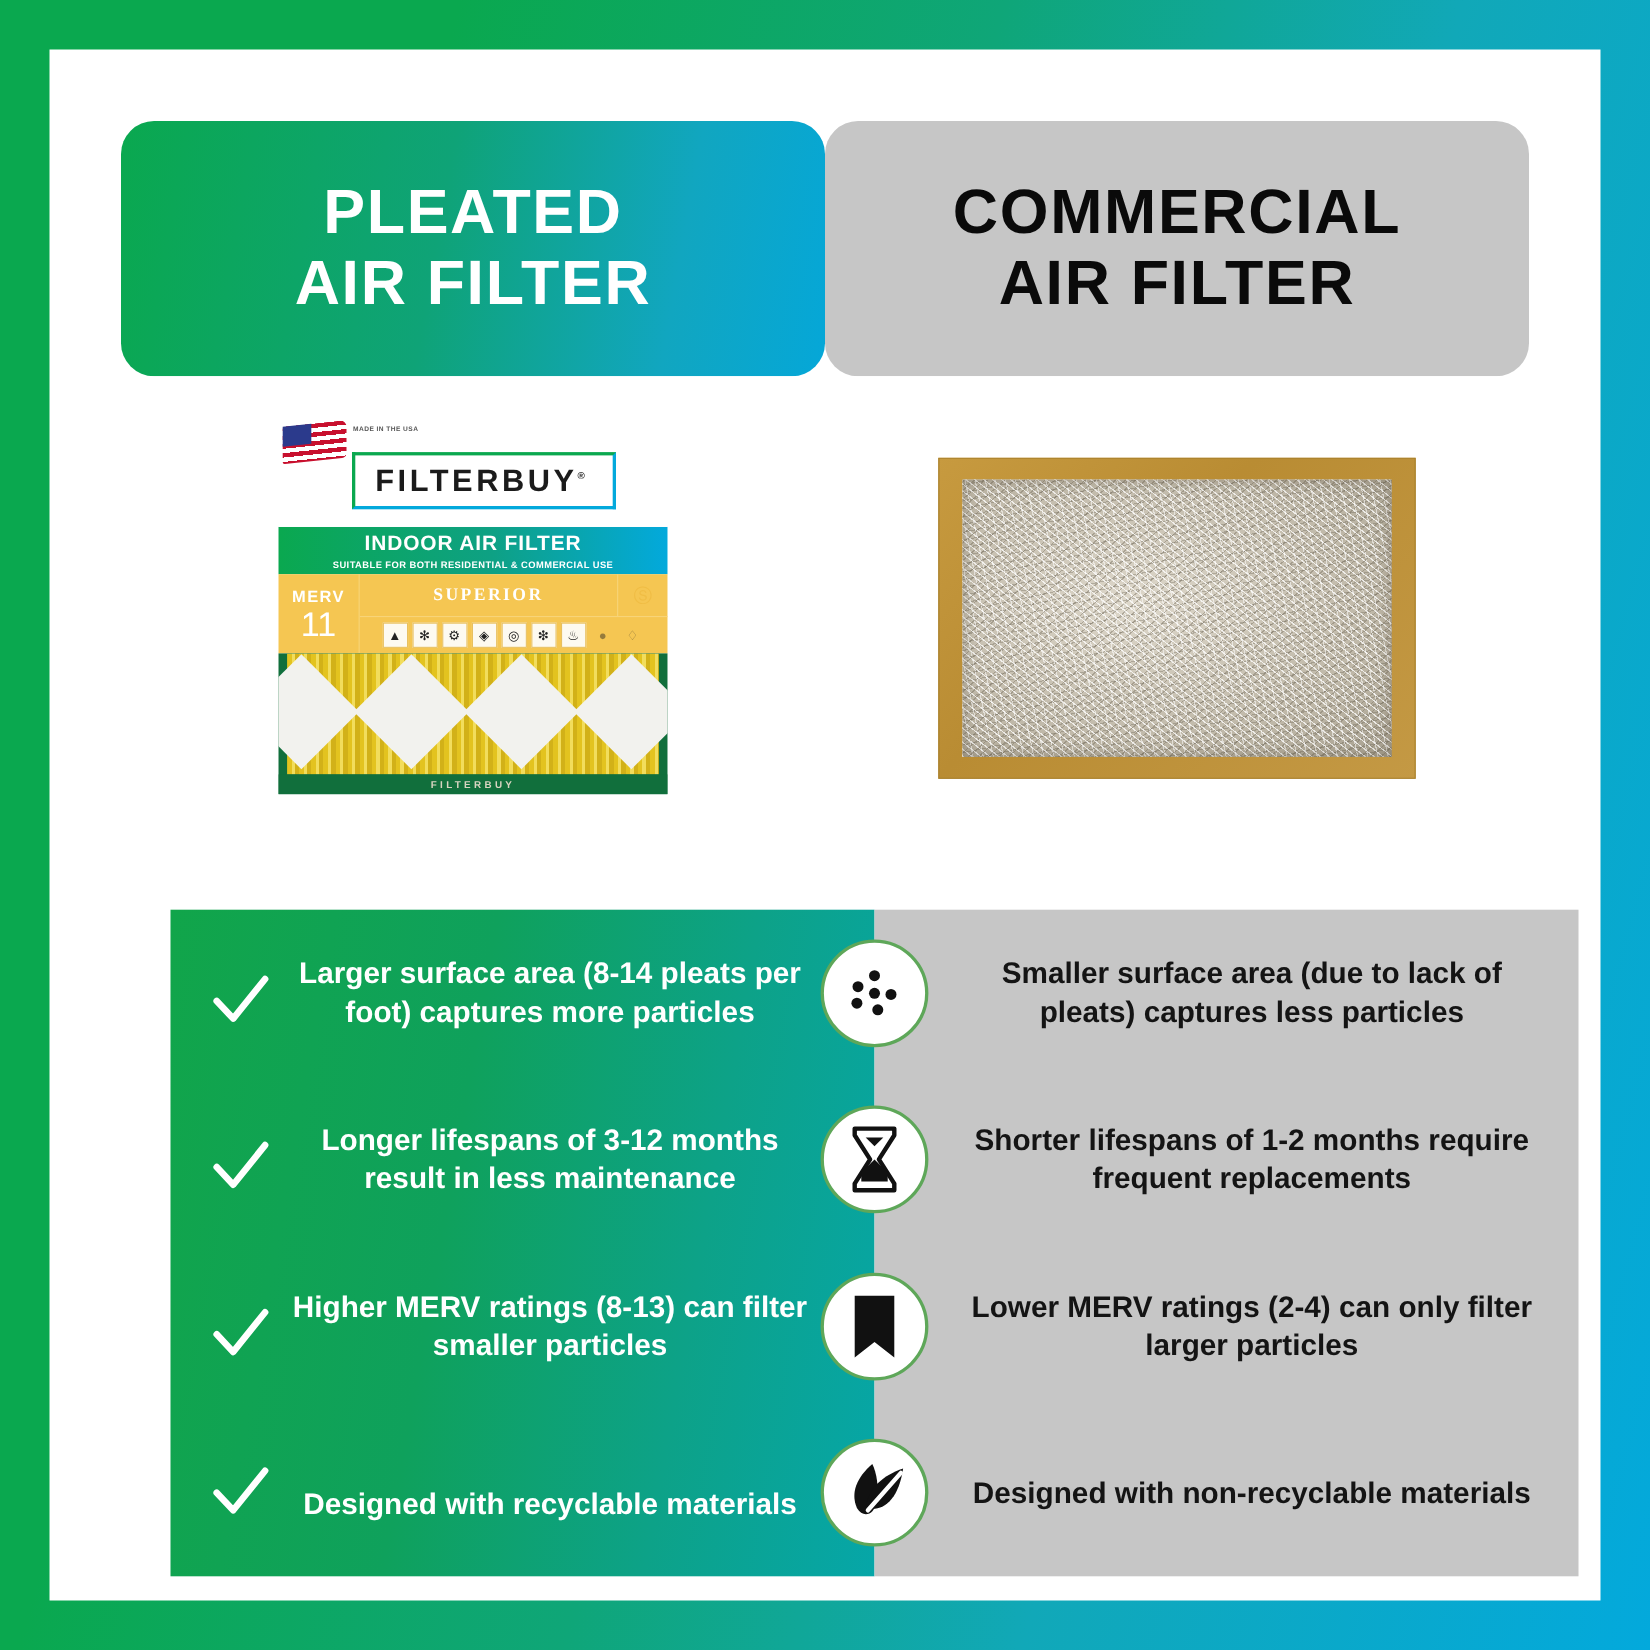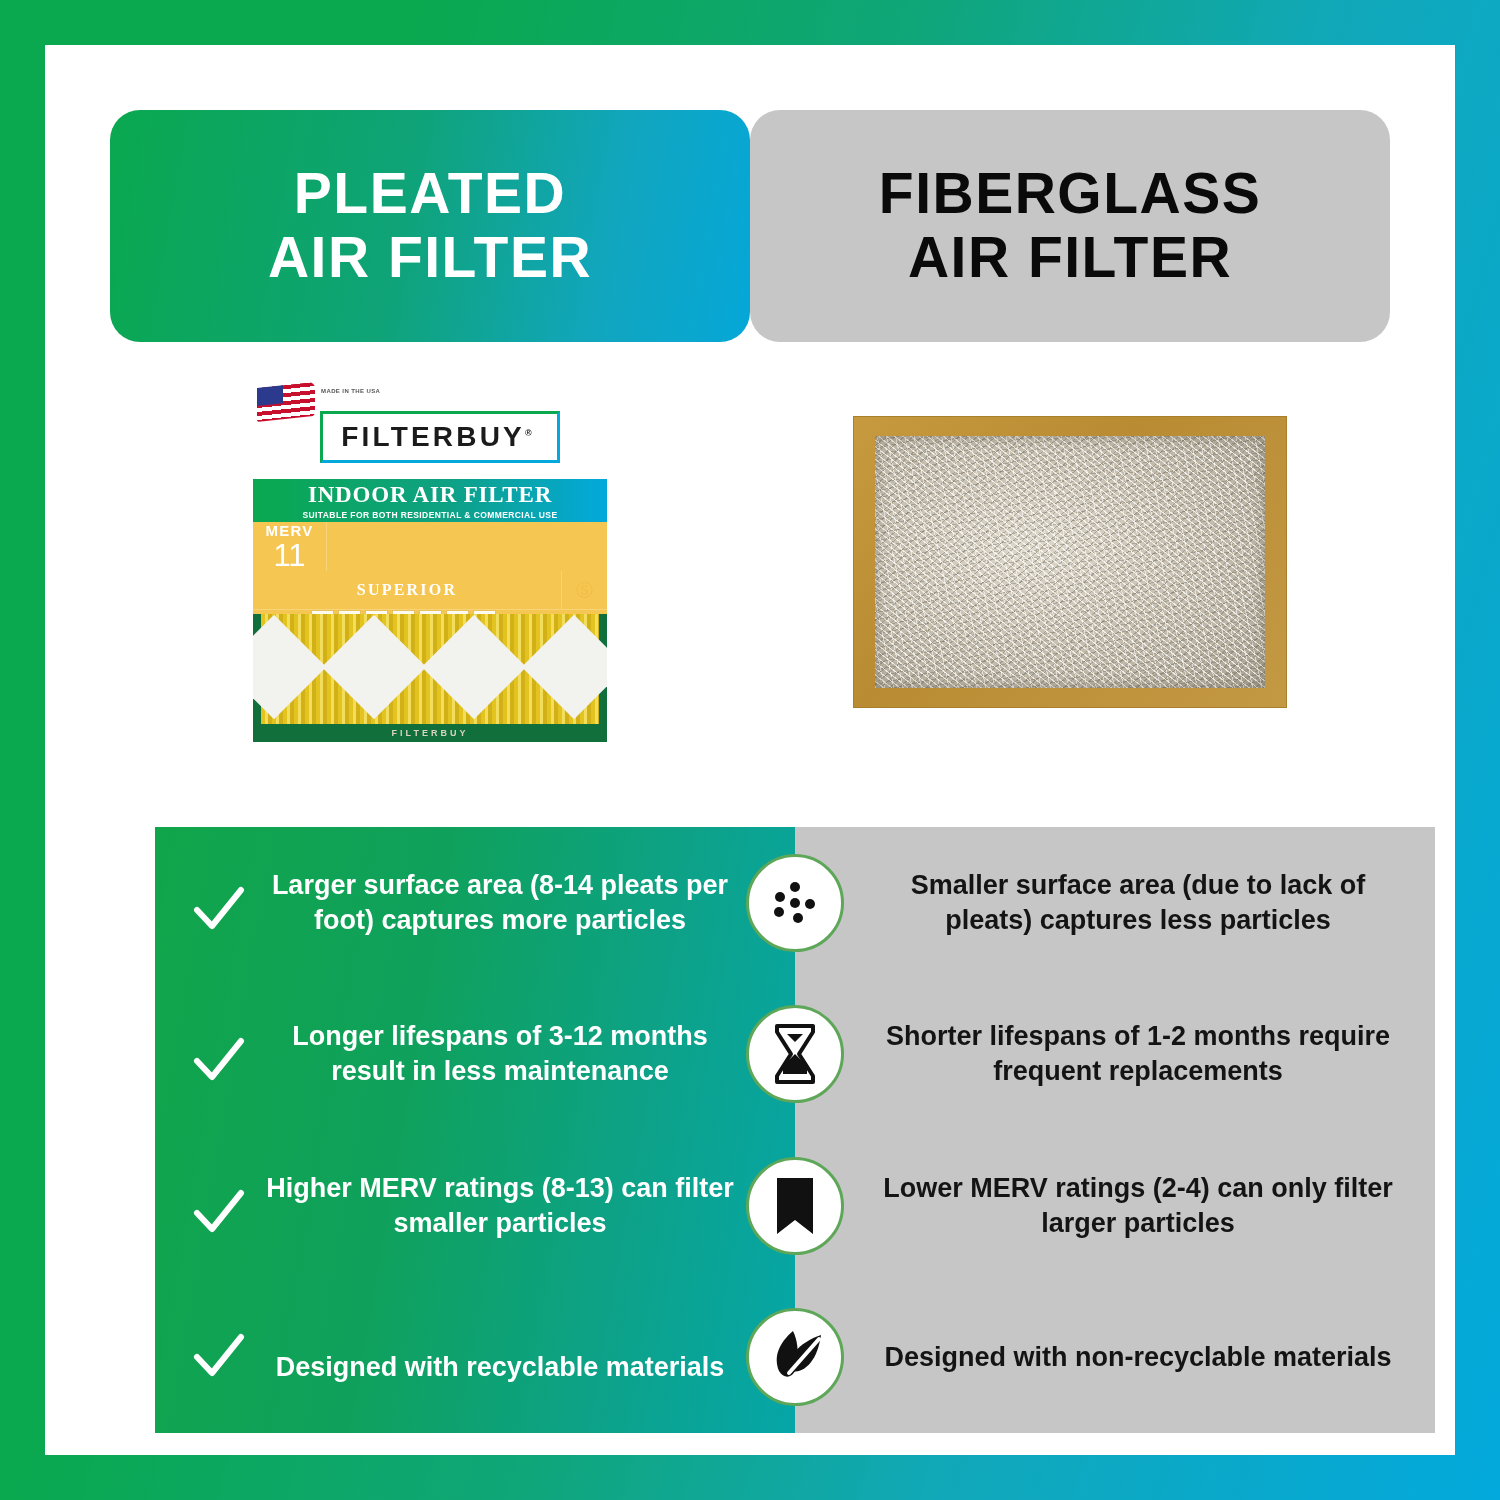--- a/index.html
+++ b/index.html
@@ -143,28 +143,27 @@
 
   #pb-band {
     height: 43px;
     background: linear-gradient(90deg, #0aa84f 0%, #0ea184 55%, #03a9dc 100%);
     color: #ffffff;
     display: flex;
     flex-direction: column;
     align-items: center;
     justify-content: center;
   }
-  #pb-band-title { font-size: 23px; font-weight: bold; letter-spacing: .8px; font-family: Liberation Serif, serif; }
+  #pb-band-title { font-size: 19px; font-weight: bold; letter-spacing: .8px; }
   #pb-band-sub { font-size: 8.5px; font-weight: bold; letter-spacing: .4px; margin-top: 2px; }
 
   #pb-merv-area {
-    height: 92px;
+    height: 72px;
     background: #f5c652;
     display: flex;
-    flex-direction: column;
   }
   #pb-merv {
     width: 74px;
     border-right: 1px solid #f8d478;
     color: #ffffff;
     display: flex;
     flex-direction: column;
     align-items: center;
     justify-content: center;
   }
@@ -336,21 +335,21 @@
 
 <div id="infographic">
   <div id="canvas">
 
     <div id="header-band">
       <div class="header-cell" id="header-left">
         <div class="header-title">PLEATED</div>
         <div class="header-title">AIR FILTER</div>
       </div>
       <div class="header-cell" id="header-right">
-        <div class="header-title">FIBERGLASS</div>
+        <div class="header-title">COMMERCIAL</div>
         <div class="header-title">AIR FILTER</div>
       </div>
     </div>
 
     <div id="product-row">
 
       <div class="product-cell">
         <div id="pleated-box">
 
           <div id="pb-top">

